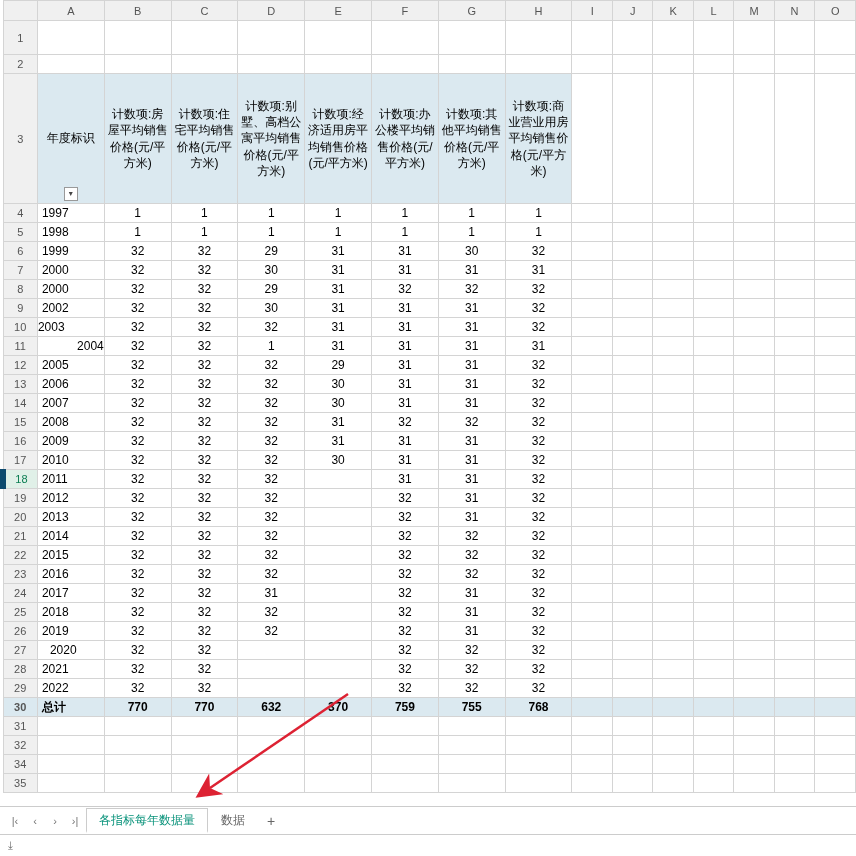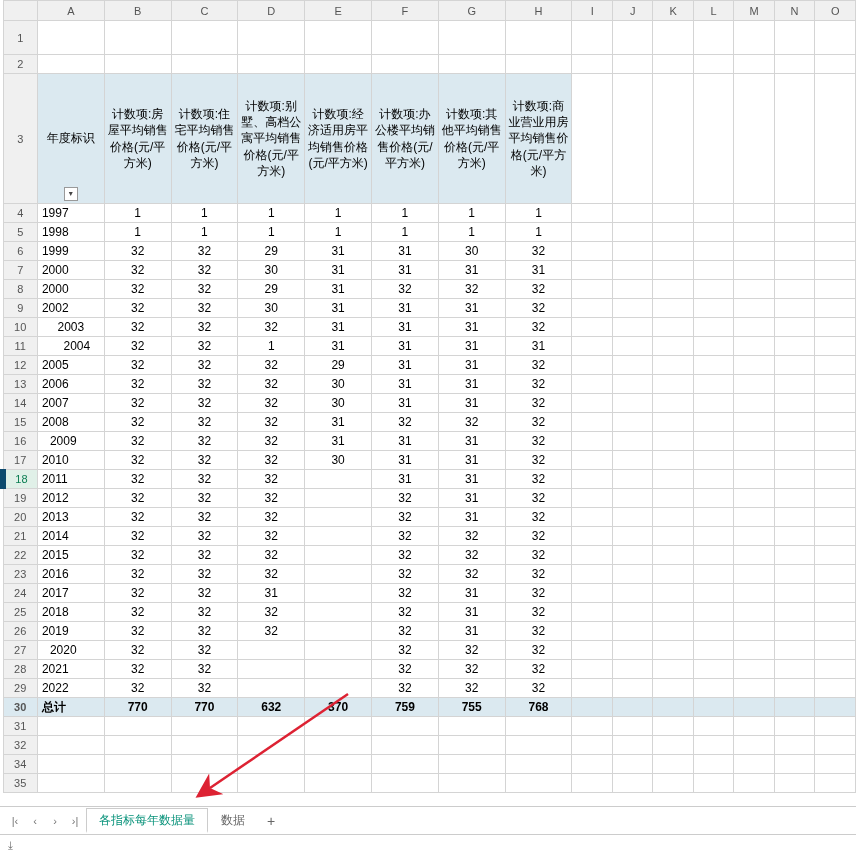--- a/index.html
+++ b/index.html
@@ -240,39 +240,39 @@
             <td></td>
             <td></td>
             <td></td>
             <td></td>
             <td></td>
             <td></td>
             <td></td>
           </tr>
           <tr>
             <td class="row-hdr">10</td>
-            <td class="data-cell" style="text-align: center; padding-left: 0;">2003</td>
+            <td class="data-cell" style="text-align: left; padding-left: 0;">2003</td>
             <td class="data-cell">32</td>
             <td class="data-cell">32</td>
             <td class="data-cell">32</td>
             <td class="data-cell">31</td>
             <td class="data-cell">31</td>
             <td class="data-cell">31</td>
             <td class="data-cell">32</td>
             <td></td>
             <td></td>
             <td></td>
             <td></td>
             <td></td>
             <td></td>
             <td></td>
           </tr>
           <tr>
             <td class="row-hdr">11</td>
-            <td class="data-cell" style="text-align: center; padding-left: 12px;">2004</td>
+            <td class="data-cell" style="text-align: right; padding-left: 12px;">2004</td>
             <td class="data-cell">32</td>
             <td class="data-cell">32</td>
             <td class="data-cell">1</td>
             <td class="data-cell">31</td>
             <td class="data-cell">31</td>
             <td class="data-cell">31</td>
             <td class="data-cell">31</td>
             <td></td>
             <td></td>
             <td></td>
@@ -348,21 +348,21 @@
             <td></td>
             <td></td>
             <td></td>
             <td></td>
             <td></td>
             <td></td>
             <td></td>
           </tr>
           <tr>
             <td class="row-hdr">16</td>
-            <td class="data-cell" style="text-align: left; padding-left: 12px;">2009</td>
+            <td class="data-cell" style="text-align: left; padding-left: 4px;">2009</td>
             <td class="data-cell">32</td>
             <td class="data-cell">32</td>
             <td class="data-cell">32</td>
             <td class="data-cell">31</td>
             <td class="data-cell">31</td>
             <td class="data-cell">31</td>
             <td class="data-cell">32</td>
             <td></td>
             <td></td>
             <td></td>

